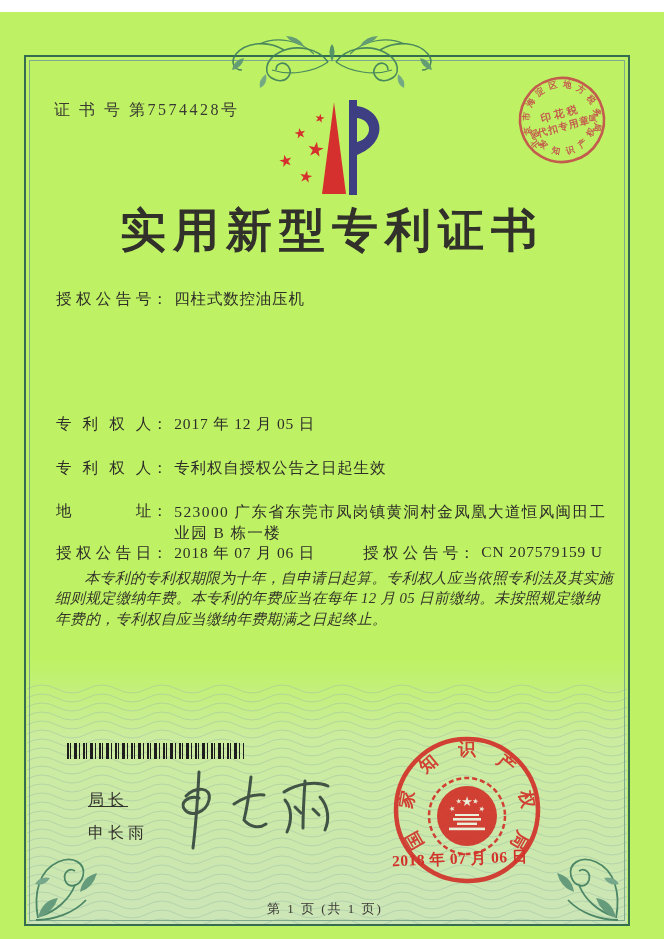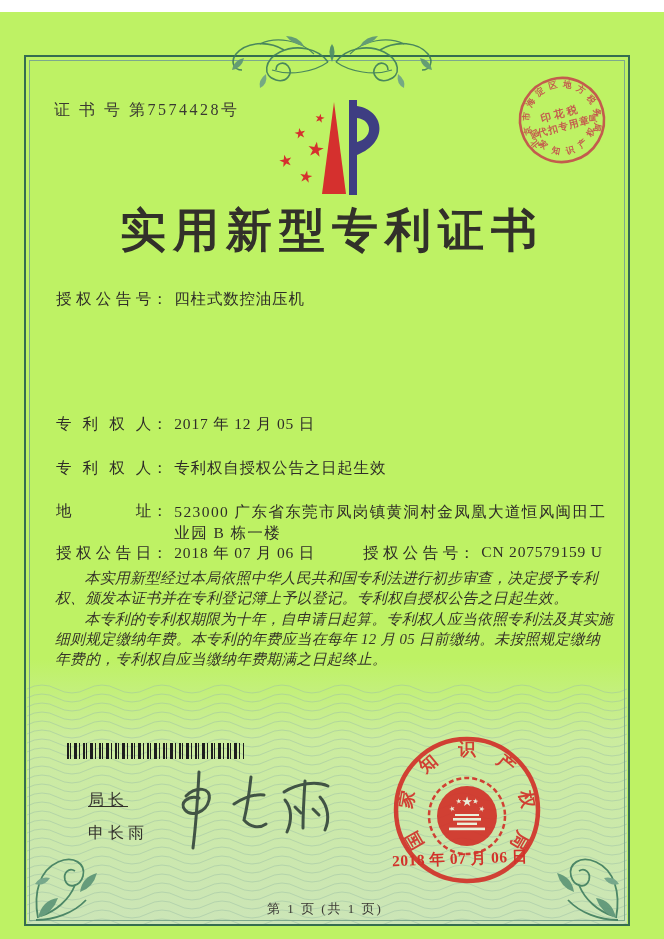--- a/index.html
+++ b/index.html
@@ -184,21 +184,20 @@
       <span class="flabel">地址</span><span class="fcolon">：</span><span class="fval">523000 广东省东莞市凤岗镇黄洞村金凤凰大道恒风闽田工业园 B 栋一楼</span>
     </div>
     <div class="frow" style="top:531px">
       <span class="flabel">授权公告日</span><span class="fcolon">：</span><span class="fval">2018 年 07 月 06 日</span>
       <span class="rpair">
         <span class="flabel">授权公告号</span><span class="fcolon">：</span><span class="fval">CN 207579159 U</span>
       </span>
     </div>
 
     <div class="paras">
-      <p>本实用新型经过本局依照中华人民共和国专利法进行初步审查，决定授予专利权、颁发本证书并在专利登记簿上予以登记。专利权自授权公告之日起生效。</p>
       <p>本专利的专利权期限为十年，自申请日起算。专利权人应当依照专利法及其实施细则规定缴纳年费。本专利的年费应当在每年 12 月 05 日前缴纳。未按照规定缴纳年费的，专利权自应当缴纳年费期满之日起终止。</p>
     </div>
 
     <div class="barcode"></div>
 
     <div class="sig-title">局长</div>
     <div class="sig-name">申长雨</div>
 
     <svg class="sigsvg" width="190" height="92" viewBox="0 0 190 92">
       <g stroke="#33443b" stroke-width="3" fill="none" stroke-linecap="round" opacity="0.9">

